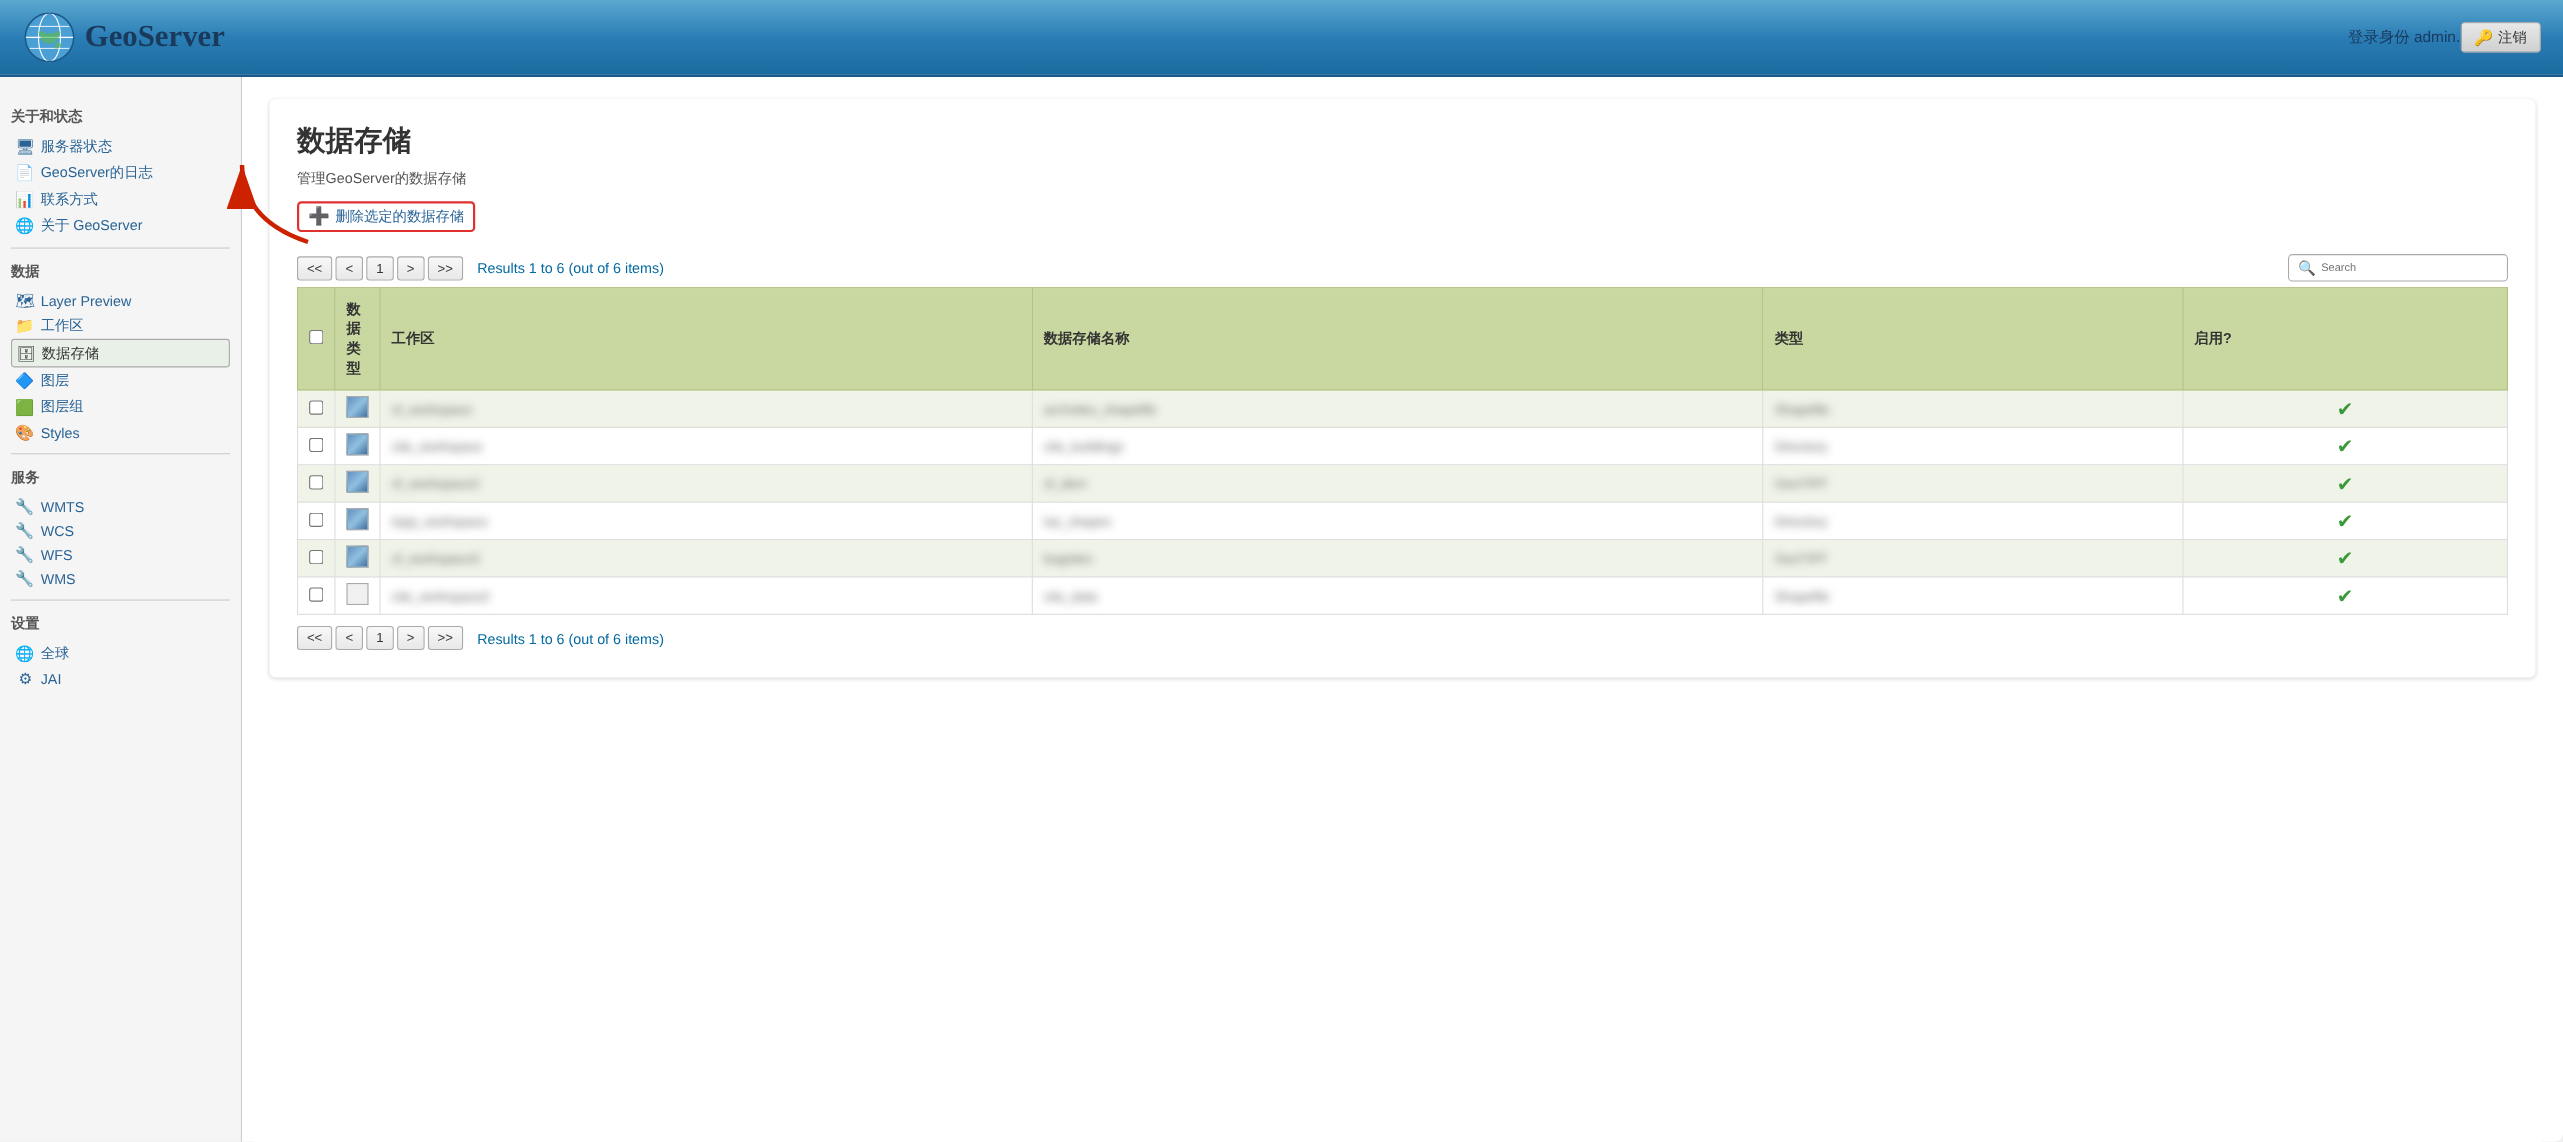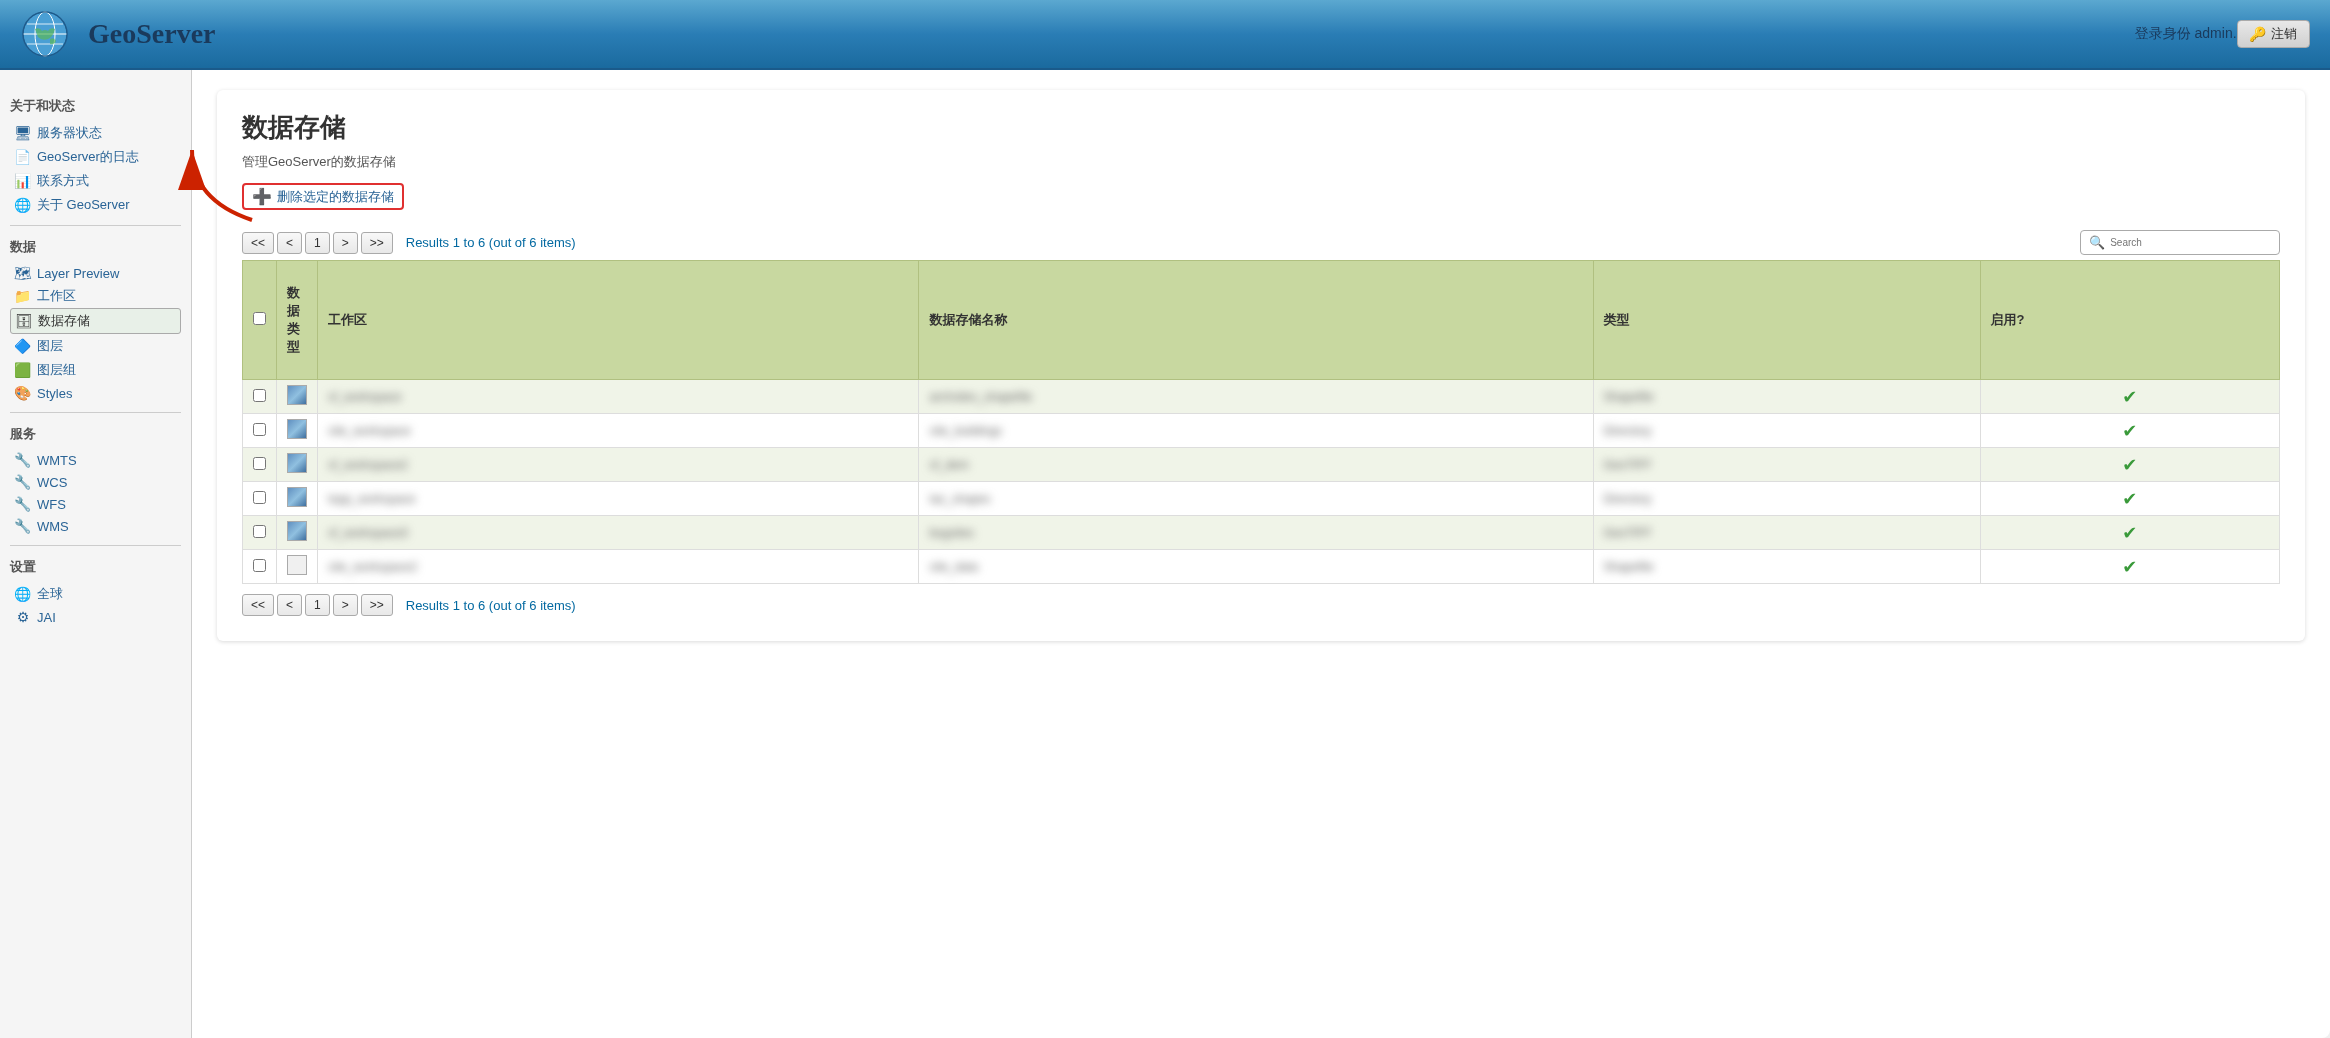--- a/index.html
+++ b/index.html
@@ -11,21 +11,21 @@
       height: 70px;
       display: flex;
       align-items: center;
       justify-content: space-between;
       padding: 0 20px;
       border-bottom: 2px solid #1a5a8a;
     }
     .header-logo {
       display: flex;
       align-items: center;
-      gap: 18px;
+      gap: 7px;
     }
     .logo-globe {
       width: 50px;
       height: 50px;
     }
     .logo-text {
       font-size: 28px;
       font-weight: bold;
       color: #1a3a5c;
       font-family: Georgia, serif;
@@ -51,21 +51,21 @@
     }
 
     
     .layout {
       display: flex;
       min-height: calc(100vh - 70px);
     }
 
     
     .sidebar {
-      width: 192px;
+      width: 220px;
       background: #f5f5f5;
       border-right: 1px solid #ccc;
       padding: 15px 10px;
       flex-shrink: 0;
     }
     .sidebar-section-title {
       font-size: 13px;
       font-weight: bold;
       color: #555;
       margin-bottom: 6px;
@@ -187,21 +187,21 @@
 
     
     .data-table {
       width: 100%;
       border-collapse: collapse;
       margin-bottom: 10px;
     }
     .data-table th {
       background: #c8d8a0;
       border: 1px solid #b0c080;
-      padding: 23px 10px;
+      padding: 10px 10px;
       text-align: left;
       font-size: 13px;
       font-weight: bold;
       color: #333;
     }
     .data-table td {
       border: 1px solid #ddd;
       padding: 5px 10px;
       font-size: 13px;
       vertical-align: middle;

